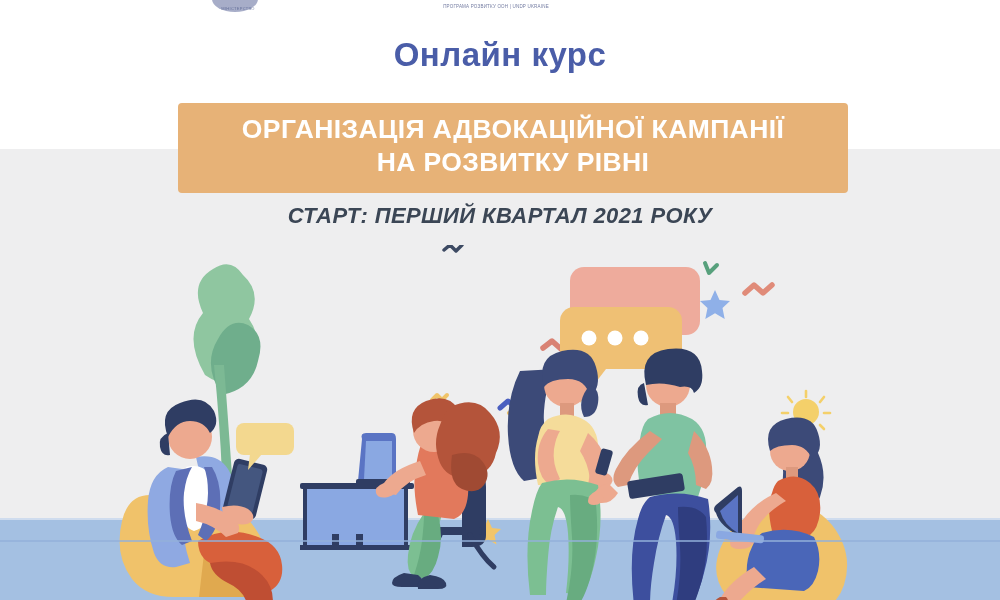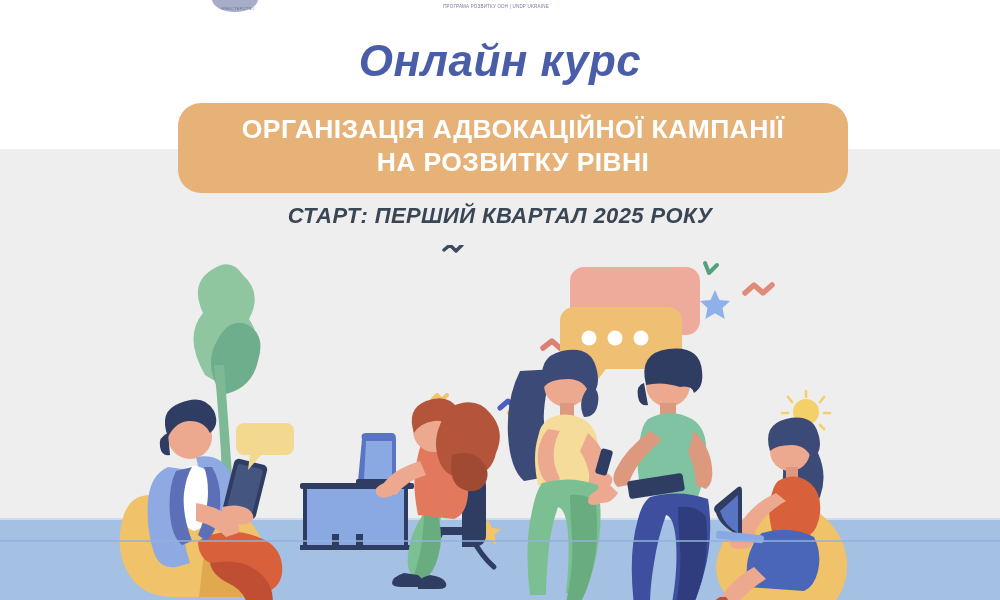--- a/index.html
+++ b/index.html
@@ -22,25 +22,25 @@
   .logo-a { position:absolute; left:212px; top:-14px; width:46px; height:26px;
             border-radius:50%; background:#3c4a86; opacity:.45; }
   .logo-a-txt { position:absolute; left:198px; top:6px; width:80px; text-align:center;
                 font-size:4px; color:#54608f; letter-spacing:.3px; opacity:.8; white-space:nowrap; overflow:hidden; }
   .logo-b-txt { position:absolute; left:416px; top:4px; width:160px; text-align:center;
                 font-size:4.5px; color:#5a6490; letter-spacing:.2px; opacity:.85; white-space:nowrap; overflow:hidden; }
 
   
   .title {
     position:absolute; left:0; top:36px; width:1000px; text-align:center;
-    font-size:44px; font-weight:bold; color:#4a5da8; letter-spacing:.5px;font-style:italic;
+    font-size:33px; font-weight:bold; color:#4a5da8; letter-spacing:.5px;
   }
   .banner {
     position:absolute; left:178px; top:103px; width:670px;
-    background:#e7b277; border-radius:23px; padding:10px 18px 13px;
+    background:#e7b277; border-radius:4px; padding:10px 18px 13px;
     text-align:center;
   }
   .banner-line {
     display:block; color:#ffffff; font-size:26.5px; font-weight:bold;
     letter-spacing:.4px; line-height:1.26;
   }
   .subtitle {
     position:absolute; left:0; top:203px; width:1000px; text-align:center;
     font-size:22px; font-weight:bold; font-style:italic; color:#3b4655; letter-spacing:.4px;
   }
@@ -64,21 +64,21 @@
     <div class="logo-b-txt">ПРОГРАМА РОЗВИТКУ ООН | UNDP UKRAINE</div>
   </div>
 
   <div class="title">Онлайн курс</div>
 
   <div class="banner">
     <span class="banner-line">ОРГАНІЗАЦІЯ АДВОКАЦІЙНОЇ КАМПАНІЇ</span>
     <span class="banner-line">НА РОЗВИТКУ РІВНІ</span>
   </div>
 
-  <div class="subtitle">СТАРТ: ПЕРШИЙ КВАРТАЛ 2025 РОКУ</div>
+  <div class="subtitle">СТАРТ: ПЕРШИЙ КВАРТАЛ 2021 РОКУ</div>
 
   <svg class="sh" style="left:0;top:245px;width:1000px;height:355px;" viewBox="0 0 1000 355">
 
     <g>
 
       <path d="M488 282 l4 9 9 1 -6.5 6 2 9.5 -8.5 -5 -8.5 5 2 -9.5 -6.5 -6 9 -1 z" fill="#f2c56a" transform="translate(0,-8) scale(1)"></path>
 
       <polyline points="500,163 508,156 516,163 524,156 532,163" fill="none" stroke="#4a5fc0" stroke-width="5" stroke-linecap="round" stroke-linejoin="round"></polyline>
 
       <polyline points="543,103 552,96 561,104 570,96 578,103" fill="none" stroke="#d98274" stroke-width="5.5" stroke-linecap="round" stroke-linejoin="round"></polyline>

